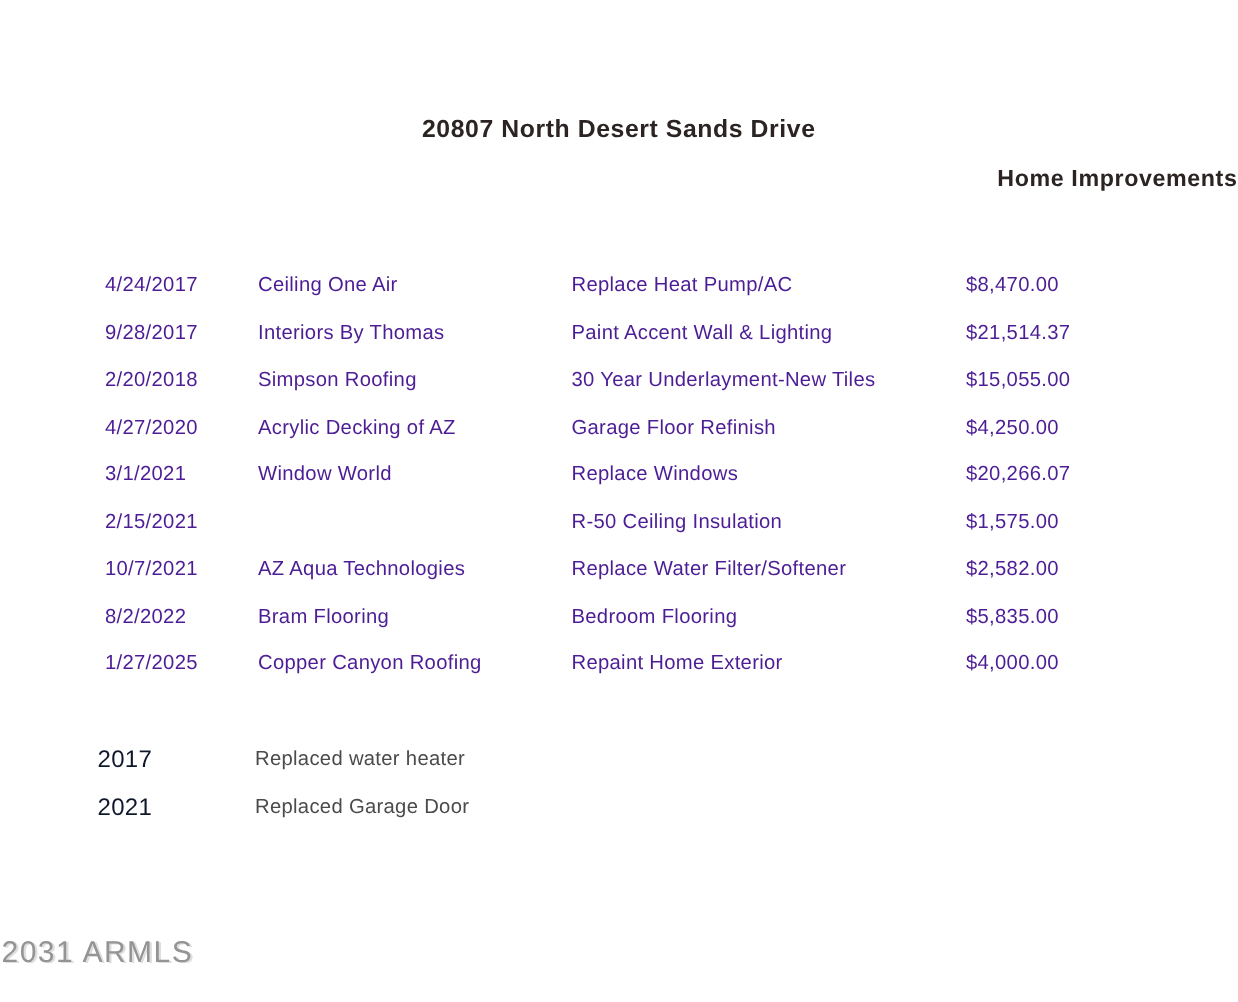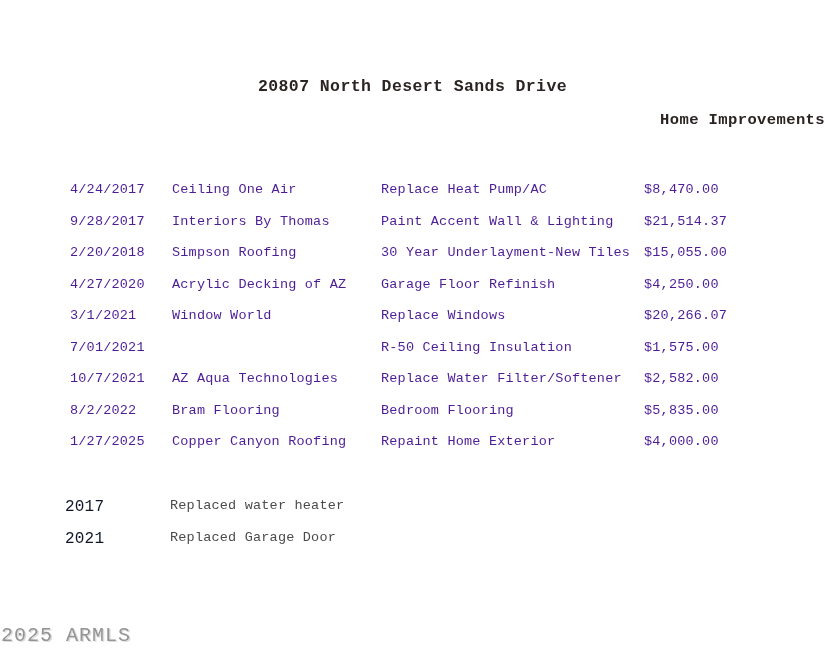--- a/index.html
+++ b/index.html
@@ -1,21 +1,21 @@
 <!DOCTYPE html>
 <html><head>
 <meta charset="utf-8">
 <style>
   html, body { margin: 0; padding: 0; background: #ffffff; }
   .page {
     position: relative;
     width: 825px;
     height: 668px;
     background: #ffffff;
-    font-family: Liberation Mono, monospace;
+    font-family: Liberation Sans, sans-serif;
     overflow: hidden;
     border-radius: 25px;
   }
   .title {
     position: absolute;
     top: 77px;
     left: 0;
     width: 100%;
     text-align: center;
     font-size: 16.5px;
@@ -101,21 +101,21 @@
     </div>
 
     <div class="row" style="top:308px">
       <span class="cell date">3/1/2021</span>
       <span class="cell contractor">Window World</span>
       <span class="cell desc">Replace Windows</span>
       <span class="cell cost">$20,266.07</span>
     </div>
 
     <div class="row" style="top:340px">
-      <span class="cell date">7/01/2021</span>
+      <span class="cell date">2/15/2021</span>
       <span class="cell desc">R-50 Ceiling Insulation</span>
       <span class="cell cost">$1,575.00</span>
     </div>
 
     <div class="row" style="top:371px">
       <span class="cell date">10/7/2021</span>
       <span class="cell contractor">AZ Aqua Technologies</span>
       <span class="cell desc">Replace Water Filter/Softener</span>
       <span class="cell cost">$2,582.00</span>
     </div>
@@ -140,15 +140,15 @@
     <div class="row" style="top:498px">
       <span class="note-year">2017</span>
       <span class="note-text">Replaced water heater</span>
     </div>
     <div class="row" style="top:530px">
       <span class="note-year">2021</span>
       <span class="note-text">Replaced Garage Door</span>
     </div>
   </div>
 
-  <div class="watermark">2025 ARMLS</div>
+  <div class="watermark">2031 ARMLS</div>
 
 </div>
 
 </body></html>

